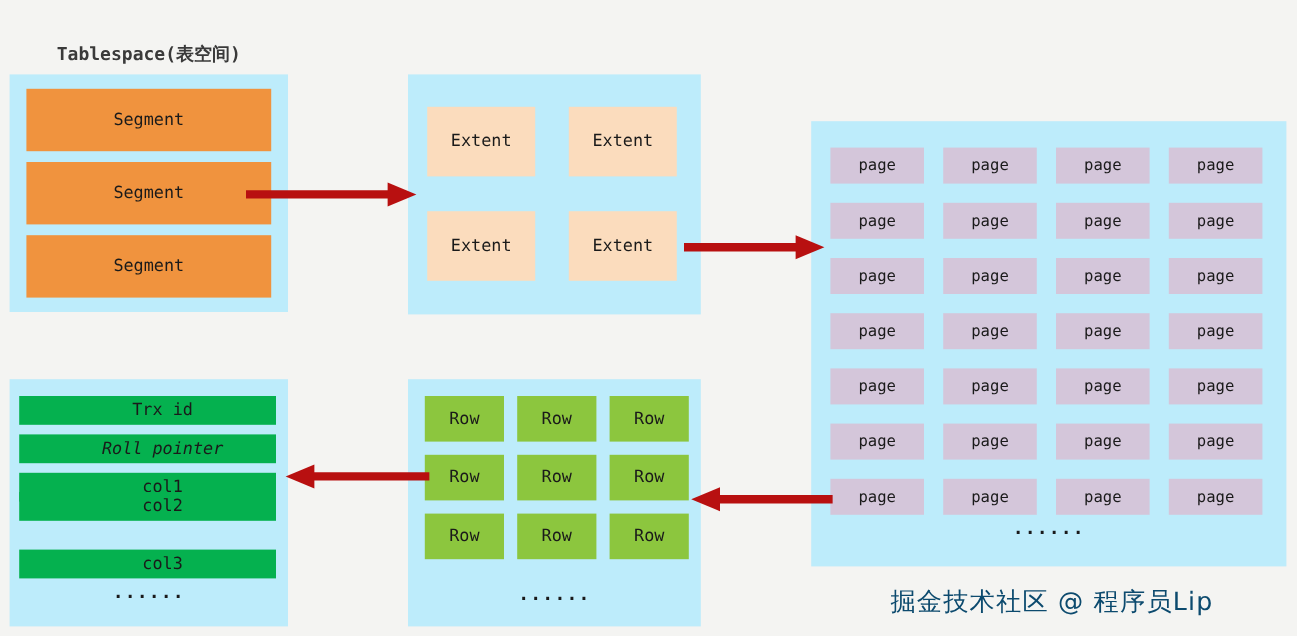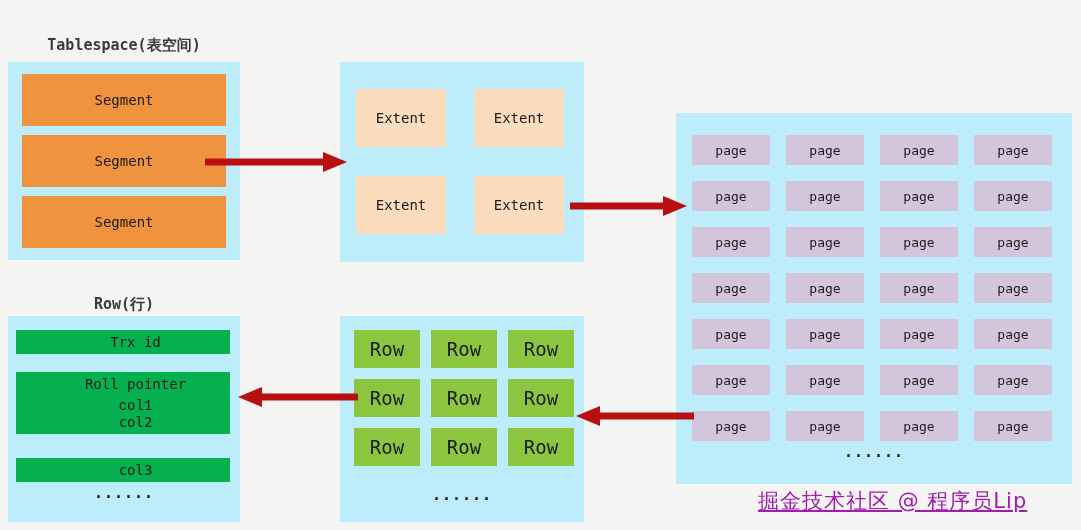--- a/index.html
+++ b/index.html
@@ -40,31 +40,31 @@
   }
 
   
   #segment{left:340px;top:62px;width:244px;height:200px;}
   .extent-box{
     position:absolute;width:90px;height:58px;
     background:#FBDCBD;font-size:14px;
   }
 
   
-  #extent{left:676px;top:101px;width:396px;height:371px;margin-top:12px;}
+  #extent{left:676px;top:101px;width:396px;height:371px;}
   .page-box{
     position:absolute;width:78px;height:30px;
     background:#D4C6DA;font-size:13px;
   }
 
   
   #page{left:340px;top:316px;width:244px;height:206px;}
   .row-box{
     position:absolute;width:66px;height:38px;
-    background:#8CC63E;font-size:19px;
+    background:#8CC63E;font-size:14px;
   }
 
   
   #row{left:8px;top:316px;width:232px;height:206px;}
   .field-box{
     position:absolute;left:8px;width:214px;height:24px;
     background:#05B14F;font-size:14px;padding-left:25px;
   }
 
   .ellipsis{
@@ -72,24 +72,24 @@
     font-family:"DejaVu Sans Mono",monospace;
     font-size:15px;font-weight:bold;color:#1A1A1A;
     letter-spacing:1px;white-space:nowrap;text-align:center;
   }
 
   
   .arrow{position:absolute;}
 
   
   #watermark{
-    position:absolute;left:758px;top:487px;
+    position:absolute;left:742px;top:487px;
     font-family:"DejaVu Sans",sans-serif;
-    font-size:21px;color:#a21caf;
-    white-space:nowrap;letter-spacing:1px;text-decoration:underline;
+    font-size:21px;color:#0c4a6e;
+    white-space:nowrap;letter-spacing:1px;
   }
 </style>
 </head>
 <body>
 
 <div id="stage">
 
   <div class="panel-title" style="left:8px;top:36px;width:232px;">Tablespace(表空间)</div>
   <div class="panel" id="tablespace">
     <div class="cell segment-box" style="top:12px;">Segment</div>
@@ -146,26 +146,25 @@
         <div class="cell row-box" style="left: 14px; top: 63px;">Row</div>
         <div class="cell row-box" style="left: 91px; top: 63px;">Row</div>
         <div class="cell row-box" style="left: 168px; top: 63px;">Row</div>
         <div class="cell row-box" style="left: 14px; top: 112px;">Row</div>
         <div class="cell row-box" style="left: 91px; top: 112px;">Row</div>
         <div class="cell row-box" style="left: 168px; top: 112px;">Row</div>
       </div>
     <div class="ellipsis" style="left:0px;top:170px;width:244px;">......</div>
   </div>
 
-  <div class="panel-title" style="left:8px;top:295px;width:232px;">Row(行)</div>
   <div class="panel" id="row">
     <div id="field-list">
         <div class="cell field-box" style="top: 14px;">Trx id</div>
-        <div class="cell field-box" style="top: 56px;">Roll pointer</div>
-        <div class="cell field-box" style="top: 78px; font-family: Liberation Mono, monospace;">col1</div>
+        <div class="cell field-box" style="top: 46px; font-style: italic;">Roll pointer</div>
+        <div class="cell field-box" style="top: 78px;">col1</div>
         <div class="cell field-box" style="top: 94px;">col2</div>
         <div class="cell field-box" style="top: 142px;">col3</div>
       </div>
     <div class="ellipsis" style="left:0px;top:168px;width:232px;">......</div>
   </div>
 
   <svg class="arrow" style="left:205px;top:148px;" width="145" height="28" viewBox="0 0 145 28">
     <line x1="0" y1="14" x2="122" y2="14" stroke="#B81010" stroke-width="7"></line>
     <polygon points="118,4 142,14 118,24" fill="#B81010"></polygon>
   </svg>

